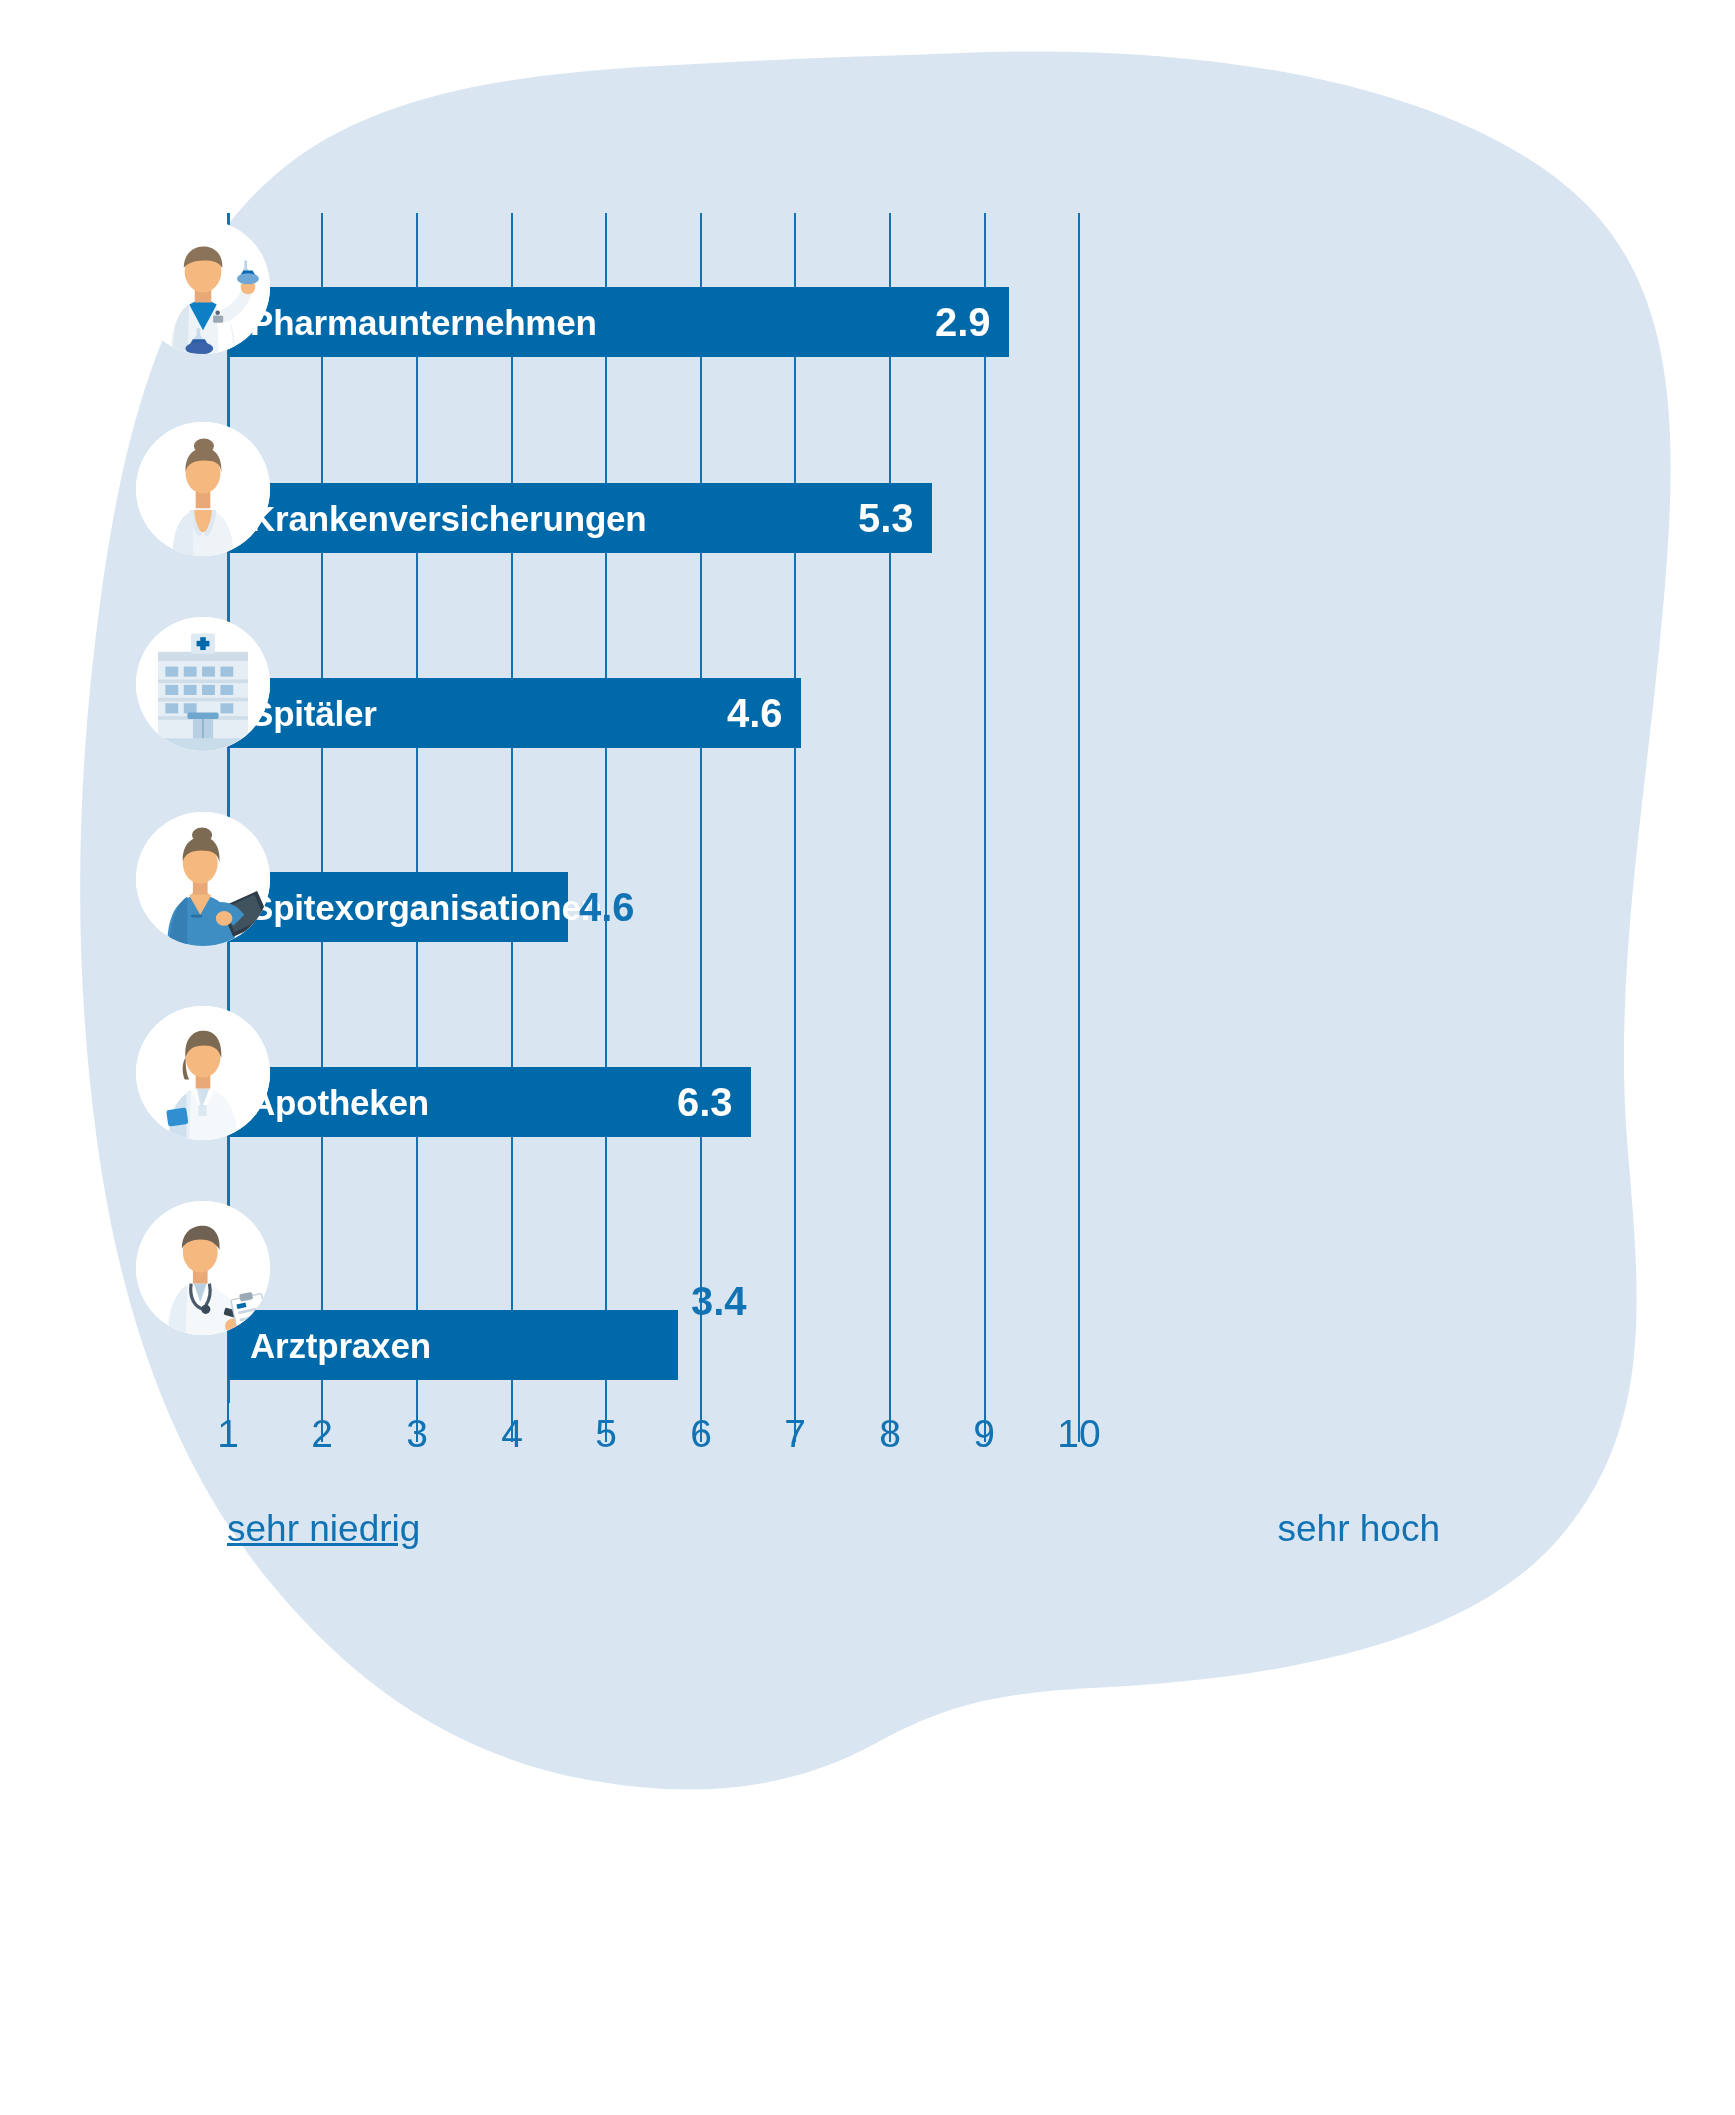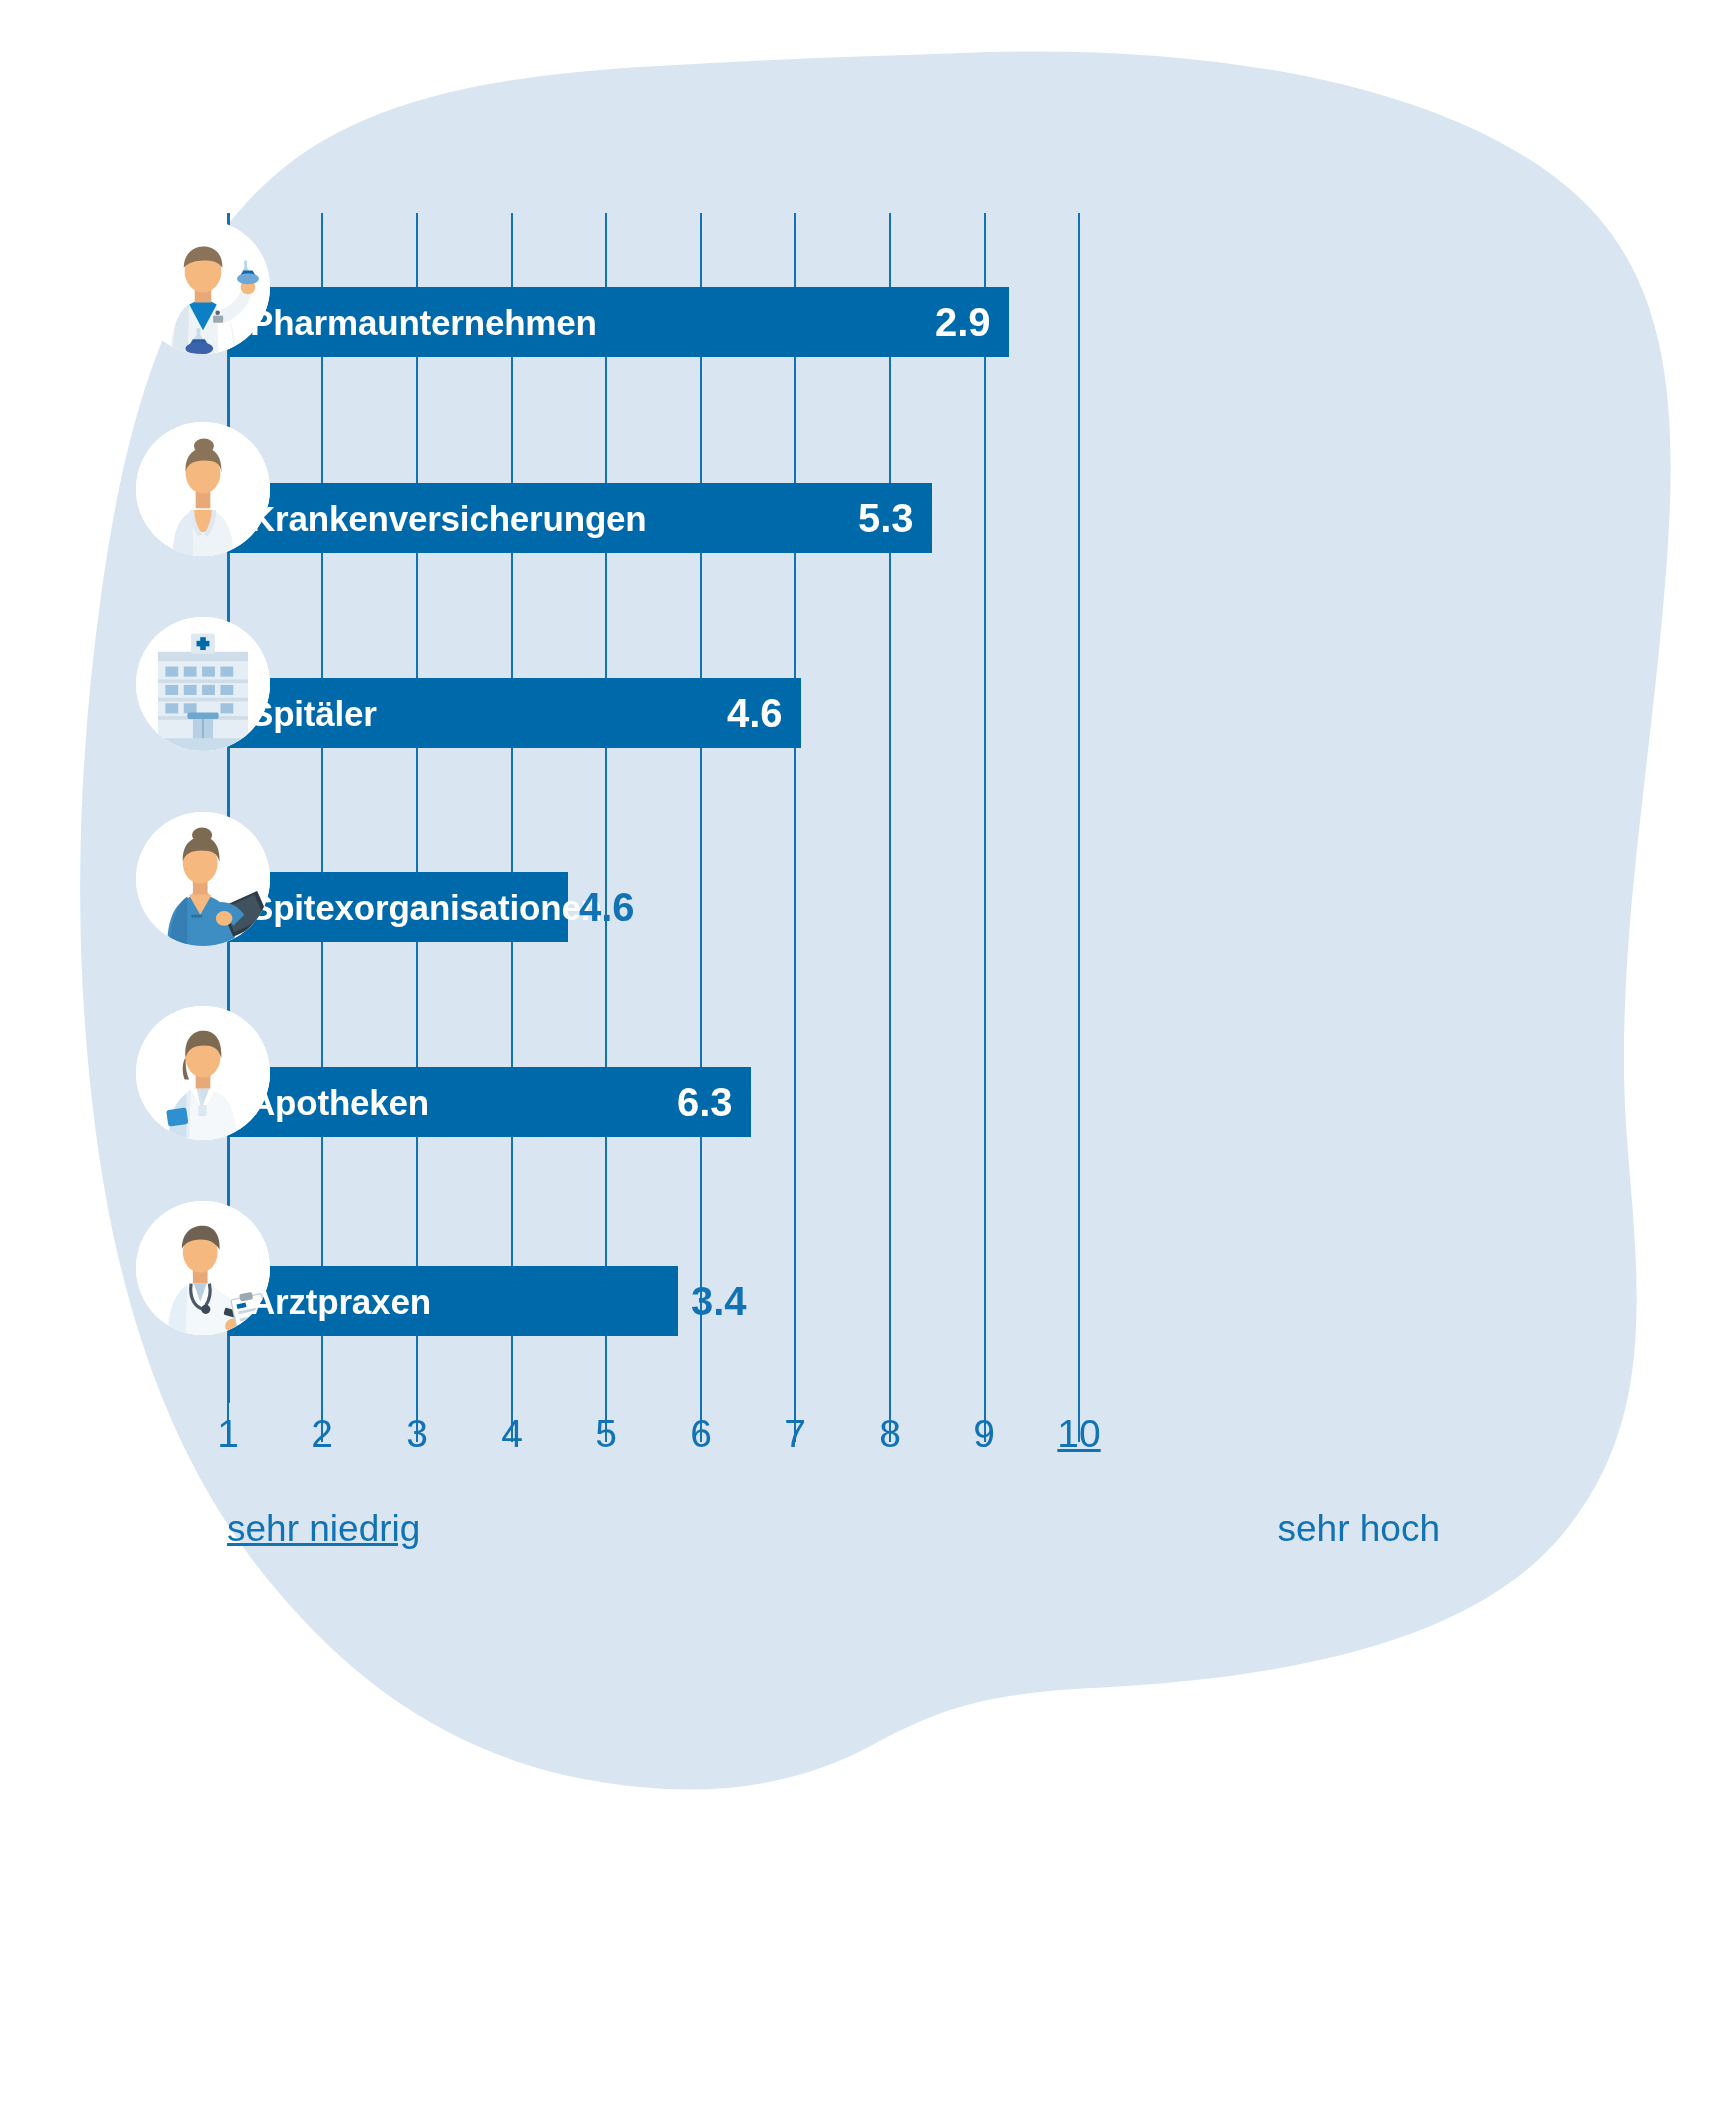--- a/index.html
+++ b/index.html
@@ -209,21 +209,21 @@
     </div>
 
     <div class="bar-row" style="left:0; top:1067px;">
       <div class="bar" style="left:228px; width:523px;">
         <span class="bar-label">Apotheken</span>
         <span class="bar-value-in">6.3</span>
       </div>
     </div>
 
     <div class="bar-row" style="left:0; top:1266px;">
-      <div class="bar" style="left:228px; width:450px; padding-right:15px;">
+      <div class="bar" style="left:228px; width:450px; padding-right:15px;margin-top:44px;">
         <span class="bar-label">Arztpraxen</span>
       </div>
       <div class="bar-value-out" style="left:691px;">3.4</div>
     </div>
 
     <div class="tick-mark" style="left:227px;"></div>
     <div class="tick-mark" style="left:321px;"></div>
     <div class="tick-mark" style="left:416px;"></div>
     <div class="tick-mark" style="left:511px;"></div>
     <div class="tick-mark" style="left:605px;"></div>
@@ -235,21 +235,21 @@
 
     <div class="tick-label" style="left:228px;">1</div>
     <div class="tick-label" style="left:322px;">2</div>
     <div class="tick-label" style="left:417px;">3</div>
     <div class="tick-label" style="left:512px;">4</div>
     <div class="tick-label" style="left:606px;">5</div>
     <div class="tick-label" style="left:701px;">6</div>
     <div class="tick-label" style="left:795px;">7</div>
     <div class="tick-label" style="left:890px;">8</div>
     <div class="tick-label" style="left:984px;">9</div>
-    <div class="tick-label" style="left:1079px;text-decoration:underline;">10</div>
+    <div class="tick-label" style="left:1079px;">10</div>
 
     <div class="end-label left">sehr niedrig</div>
     <div class="end-label right">sehr hoch</div>
 
   </div>
 
   <div class="avatar" style="left:136px; top:220px;">
     <svg viewBox="0 0 146 146" width="134" height="134">
       <circle cx="73" cy="73" r="73" fill="#ffffff"></circle>
       <g clip-path="url(#c1)">

